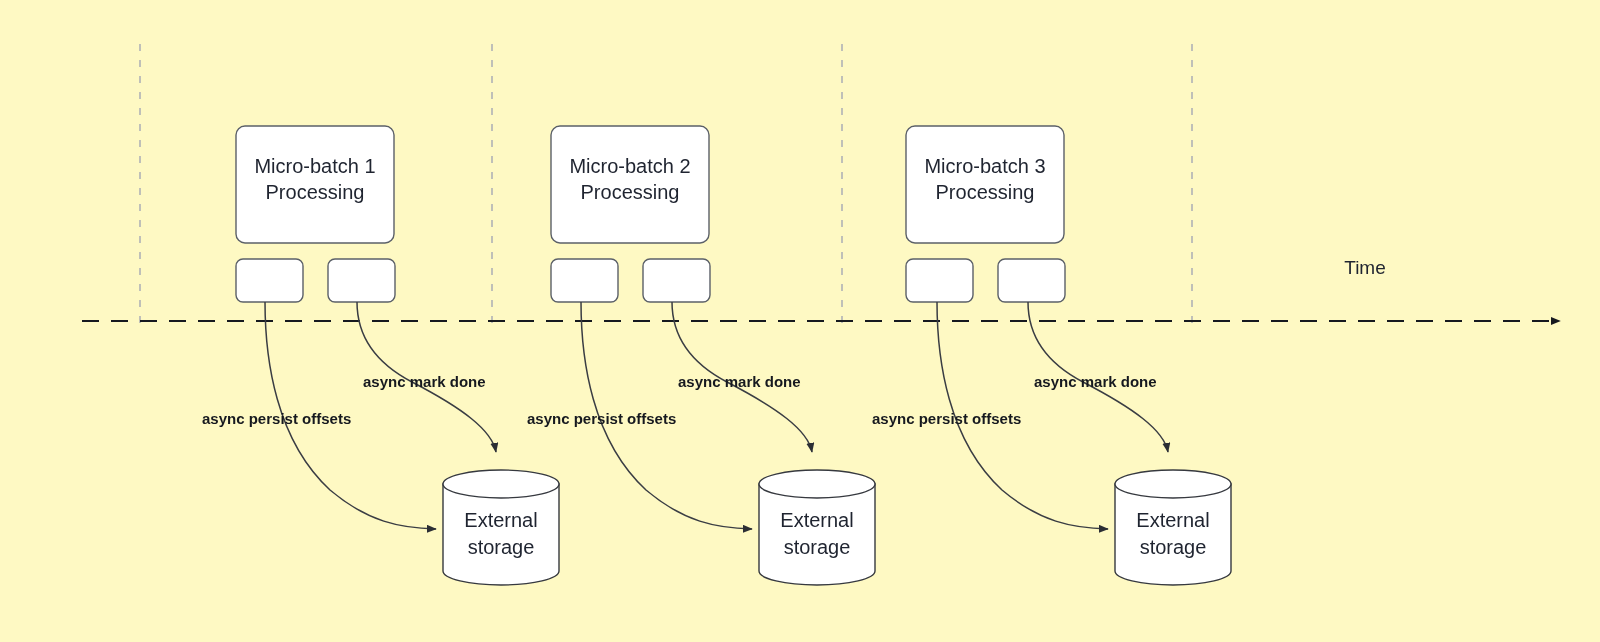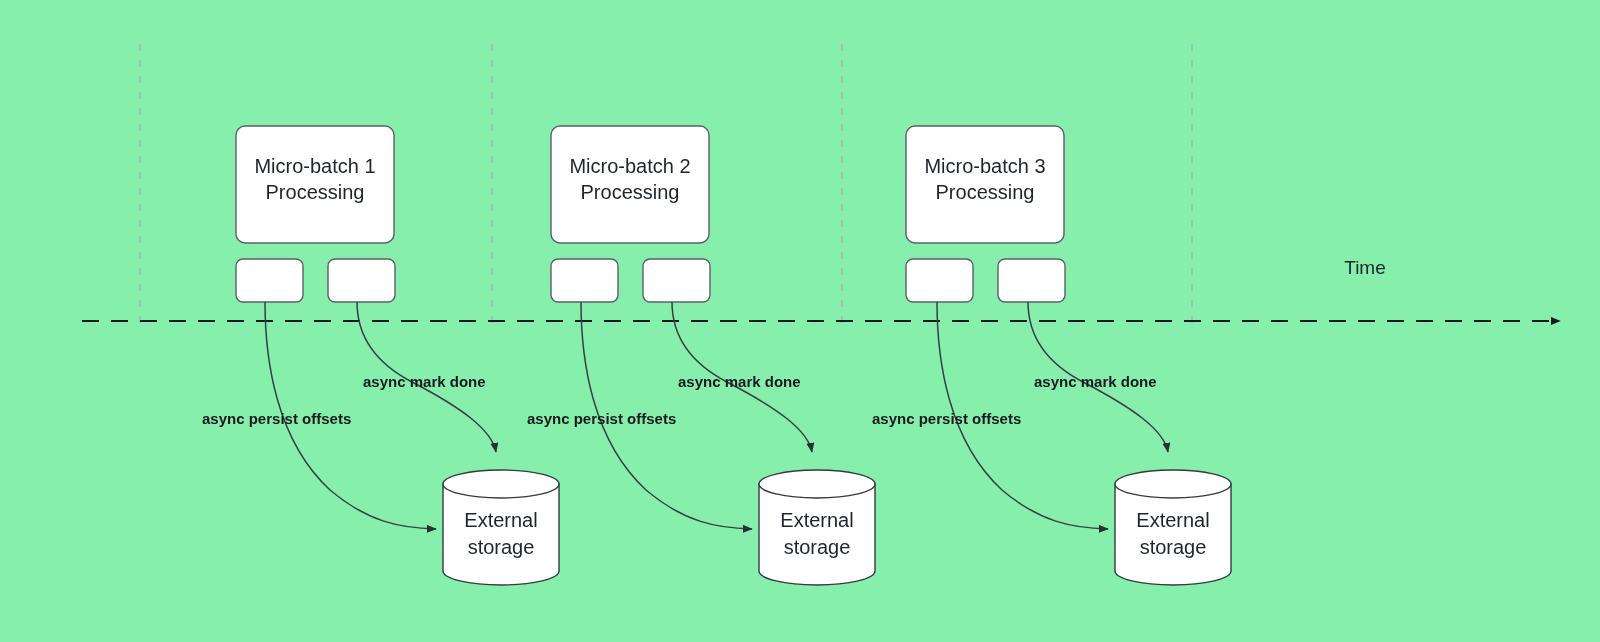--- a/index.html
+++ b/index.html
@@ -9,21 +9,21 @@
   }
   body {
     width: 1600px; height: 642px;
     font-family: "Liberation Sans", sans-serif;
     overflow: hidden;
   }
   #stage {
     position: relative;
     width: 1600px;
     height: 642px;
-    background: #86efac;
+    background: #fef9c3;
   }
   #diagram-svg {
     position: absolute;
     top: 0; left: 0;
     width: 1600px;
     height: 642px;
   }
   .mb-box-label {
     font-size: 20px;
     fill: #1f2430;

